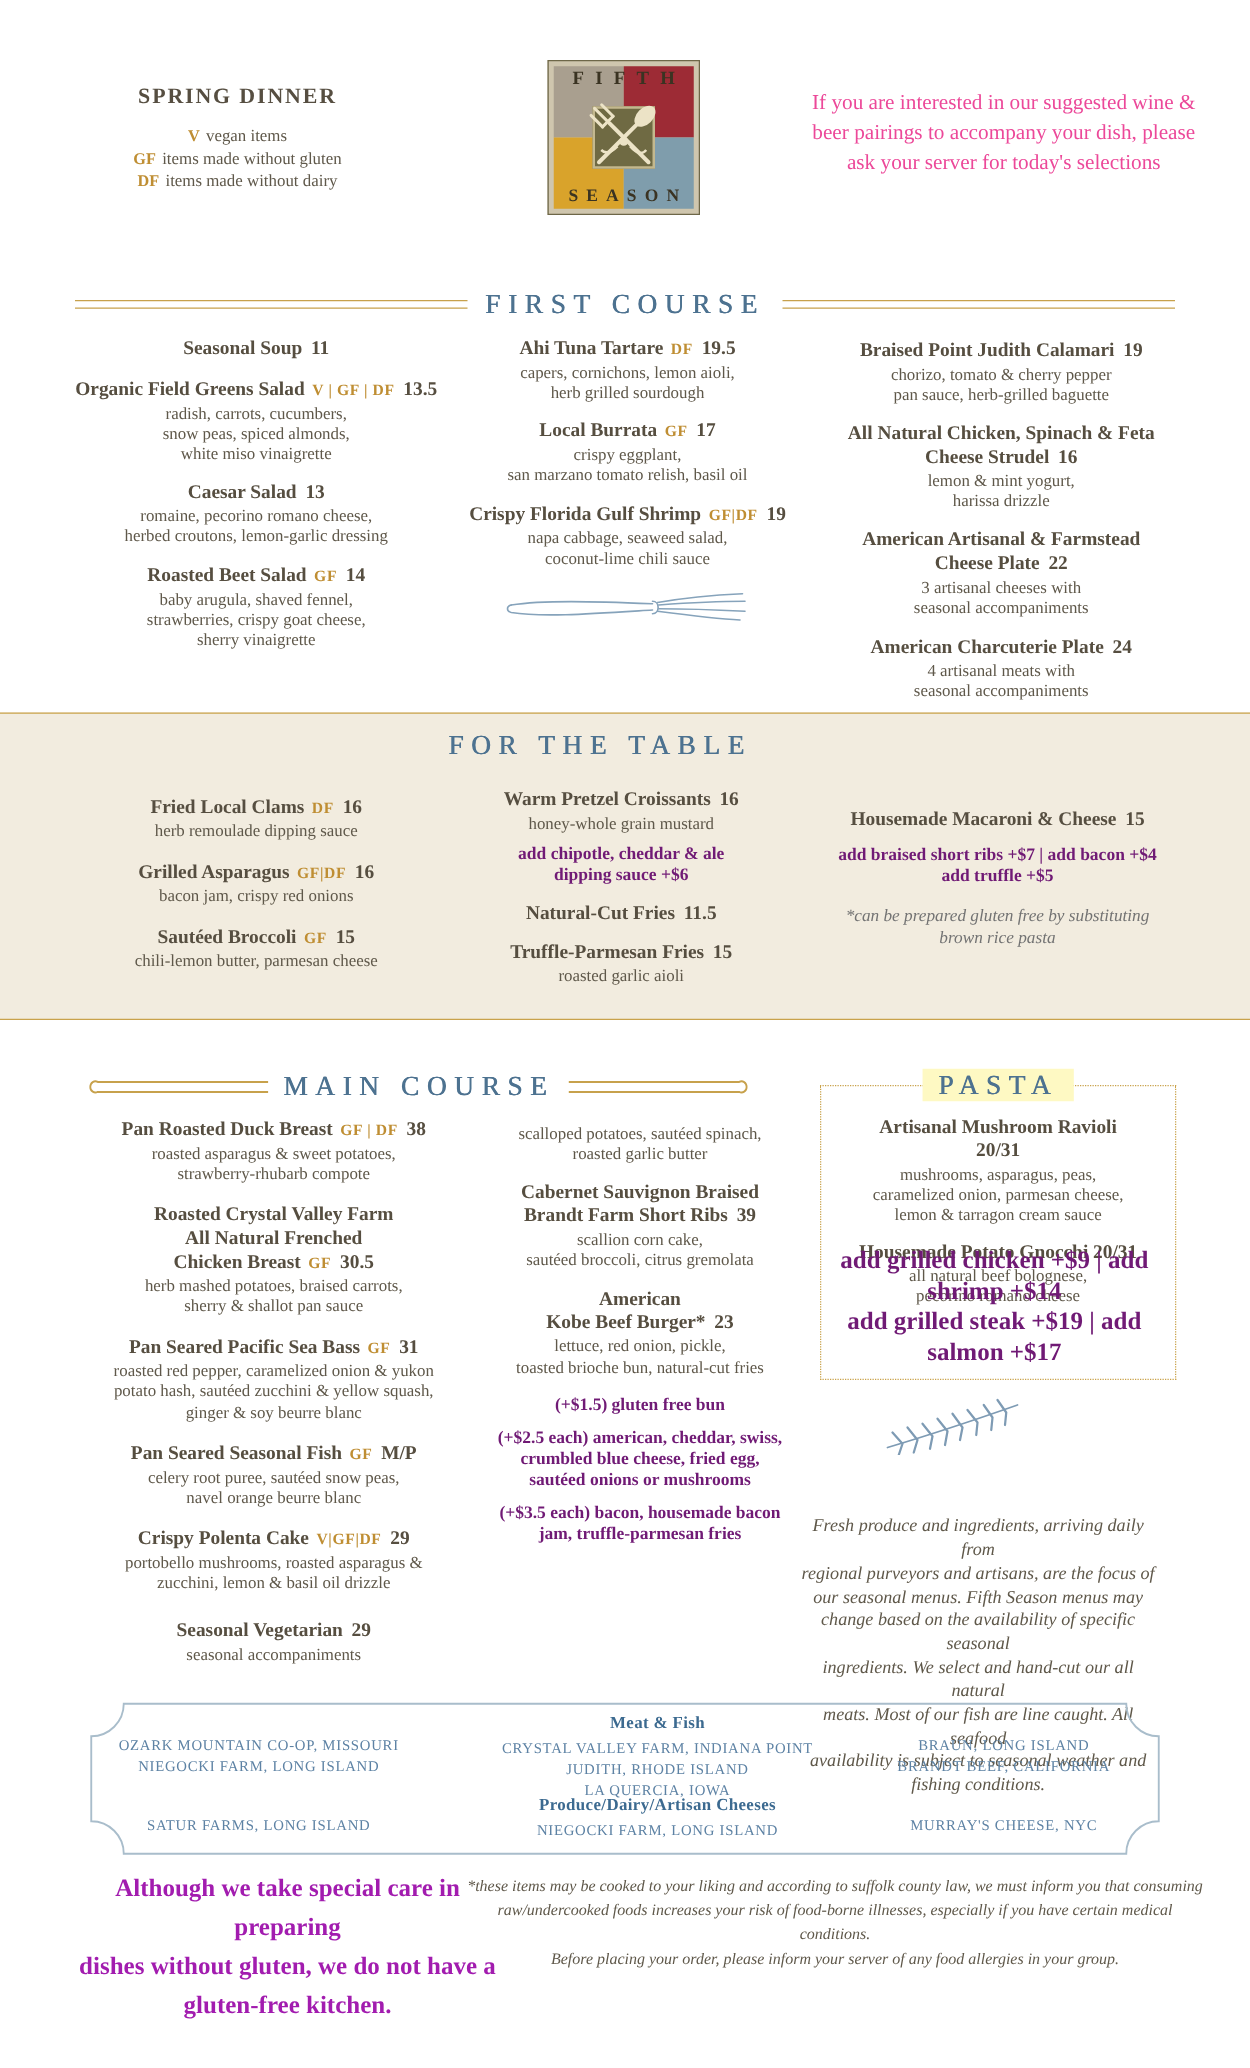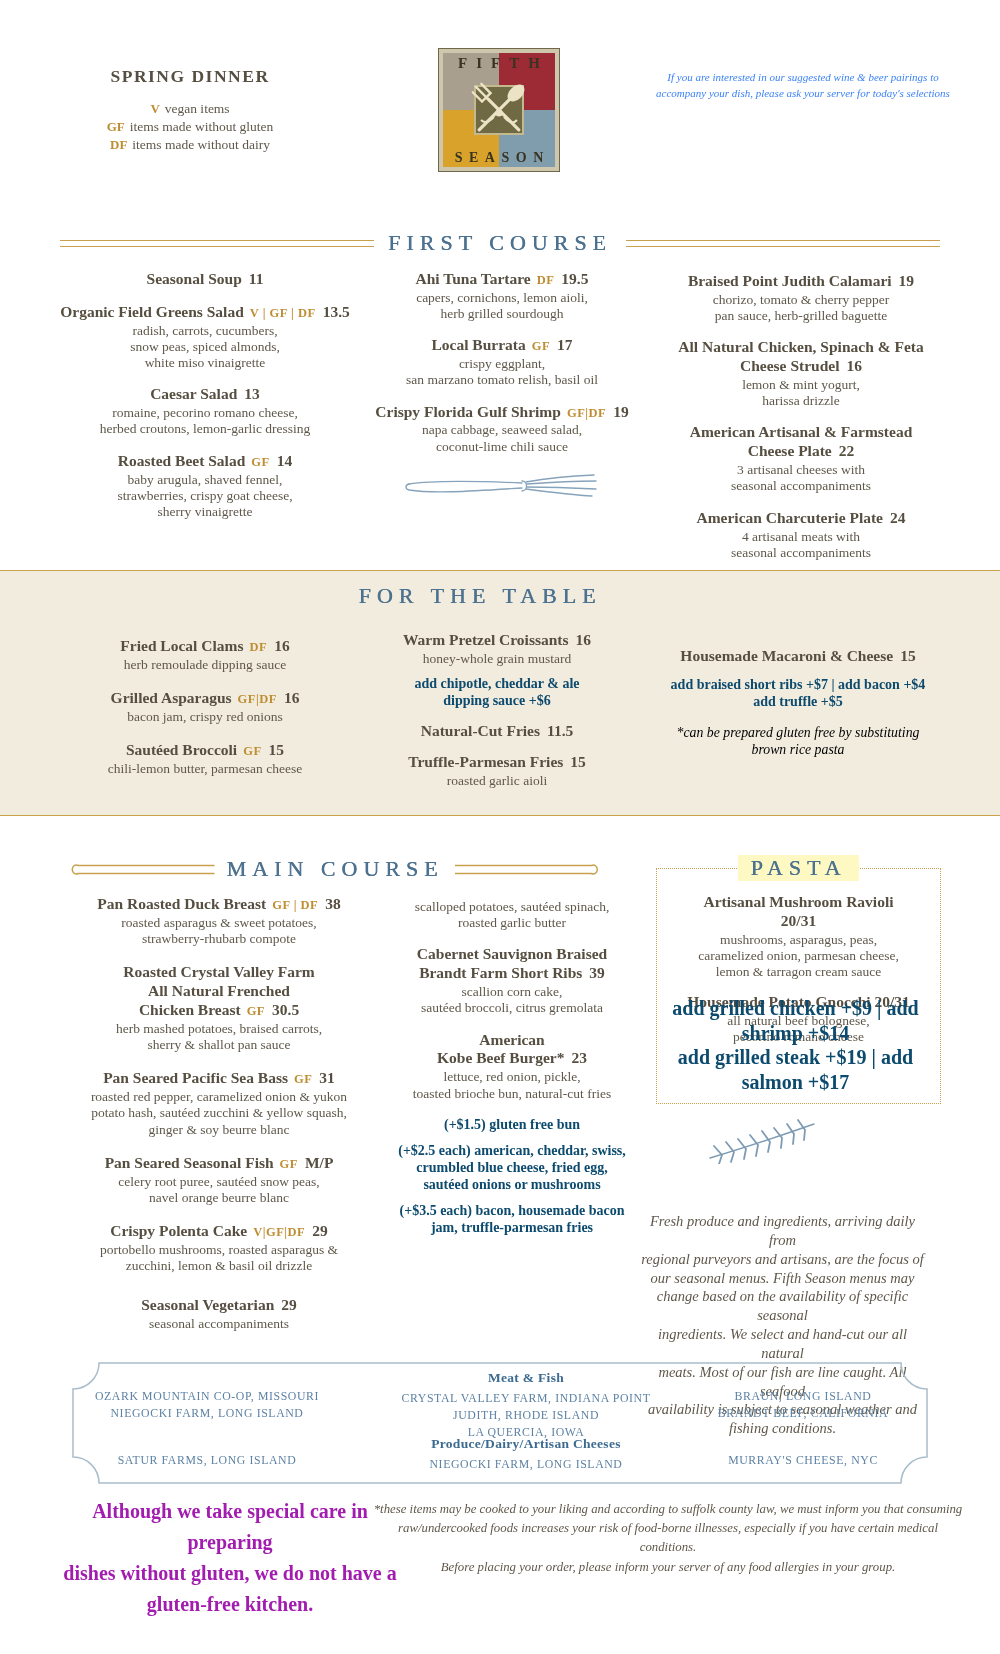--- a/index.html
+++ b/index.html
@@ -4,21 +4,21 @@
 <style>
   html,body{margin:0;padding:0;background:#ffffff;}
   .page{position:relative;width:1000px;height:1654px;background:#fff;overflow:hidden;
         font-family:"Liberation Serif","DejaVu Serif",serif;color:#564e40;}
   .abs{position:absolute;}
   .ctr{text-align:center;}
   
   .spring-title{font-size:17.5px;font-weight:bold;letter-spacing:1.5px;color:#564e41;margin-bottom:13px;}
   .legend-row{font-size:13.5px;line-height:1.35;color:#5f584a;}
   .lg-tag{color:#bf8e33;font-weight:bold;font-size:13px;margin-right:5px;}
-  .pairings{font-size:11px;line-height:1.42;color:#3b82f6;font-style:italic;}
+  .pairings{font-size:17px;line-height:1.42;color:#ec4899;}
   
   .logo{left:438px;top:48px;width:112px;height:114px;border:1.5px solid #6e6748;background:#cfc6ae;padding:4px;box-sizing:content-box;}
   .lg-grid{position:relative;width:100%;height:100%;display:grid;grid-template-columns:1fr 1fr;grid-template-rows:1fr 1fr;}
   .q-tl{background:#a99f8f;} .q-tr{background:#9d2b35;} .q-bl{background:#d9a32b;} .q-br{background:#7f9dac;}
   .lg-word{position:absolute;left:0;right:0;text-align:center;font-weight:bold;color:#3a3322;z-index:3;}
   .lg-top{top:6px;font-size:15px;letter-spacing:9px;text-indent:9px;}
   .lg-bottom{bottom:5px;font-size:14px;letter-spacing:6.5px;text-indent:6.5px;}
   .lg-center{position:absolute;left:50%;top:50%;width:46px;height:46px;transform:translate(-50%,-50%);
              background:#6f6a43;border:2px solid #c3b88e;z-index:1;}
   .lg-utensils{position:absolute;left:50%;top:50%;width:76px;height:76px;transform:translate(-50%,-50%);z-index:2;}
@@ -30,22 +30,22 @@
   .col{text-align:center;}
   .mi{margin-bottom:14px;}
   .t{font-size:15.5px;font-weight:bold;color:#564e40;line-height:1.22;}
   .nm{white-space:pre-line;}
   .tg{color:#bf8e33;font-size:12.5px;font-weight:bold;letter-spacing:0.5px;margin-left:6px;}
   .tg:empty{display:none;margin:0;}
   .pr{margin-left:7px;font-weight:bold;}
   .pr:empty{display:none;margin:0;}
   .ds{font-size:13.5px;color:#5f584a;line-height:1.2;white-space:pre-line;margin-top:1px;}
   .ds:empty{display:none;}
-  .addon{font-size:14px;font-weight:bold;line-height:1.22;white-space:pre-line;color:#0c4a6e;}
-  .noteI{font-style:italic;font-size:13.8px;line-height:1.25;white-space:pre-line;color:#000000;}
+  .addon{font-size:14px;font-weight:bold;line-height:1.22;white-space:pre-line;color:#701a75;}
+  .noteI{font-style:italic;font-size:13.8px;line-height:1.25;white-space:pre-line;color:#737373;}
   
   .band{left:0;top:570px;width:1000px;height:246px;background:#f2ecdf;border-top:1px solid #c9a24b;border-bottom:1px solid #c9a24b;box-sizing:border-box;}
   .band-title{position:absolute;top:12px;left:0;width:960px;text-align:center;}
   
   .main-head{left:60px;top:856px;width:550px;display:flex;align-items:center;gap:12px;}
   .orn{flex:1;height:18px;min-width:0;}
   .orn-flip{transform:scaleX(-1);}
   
   .pasta-box{left:656px;top:868px;width:285px;height:236px;border:1.6px dotted #c9a24b;box-sizing:border-box;text-align:center;}
   .pasta-title{position:absolute;top:-14px;left:50%;transform:translateX(-50%);background:#fef9c3;padding:0 13px;}

